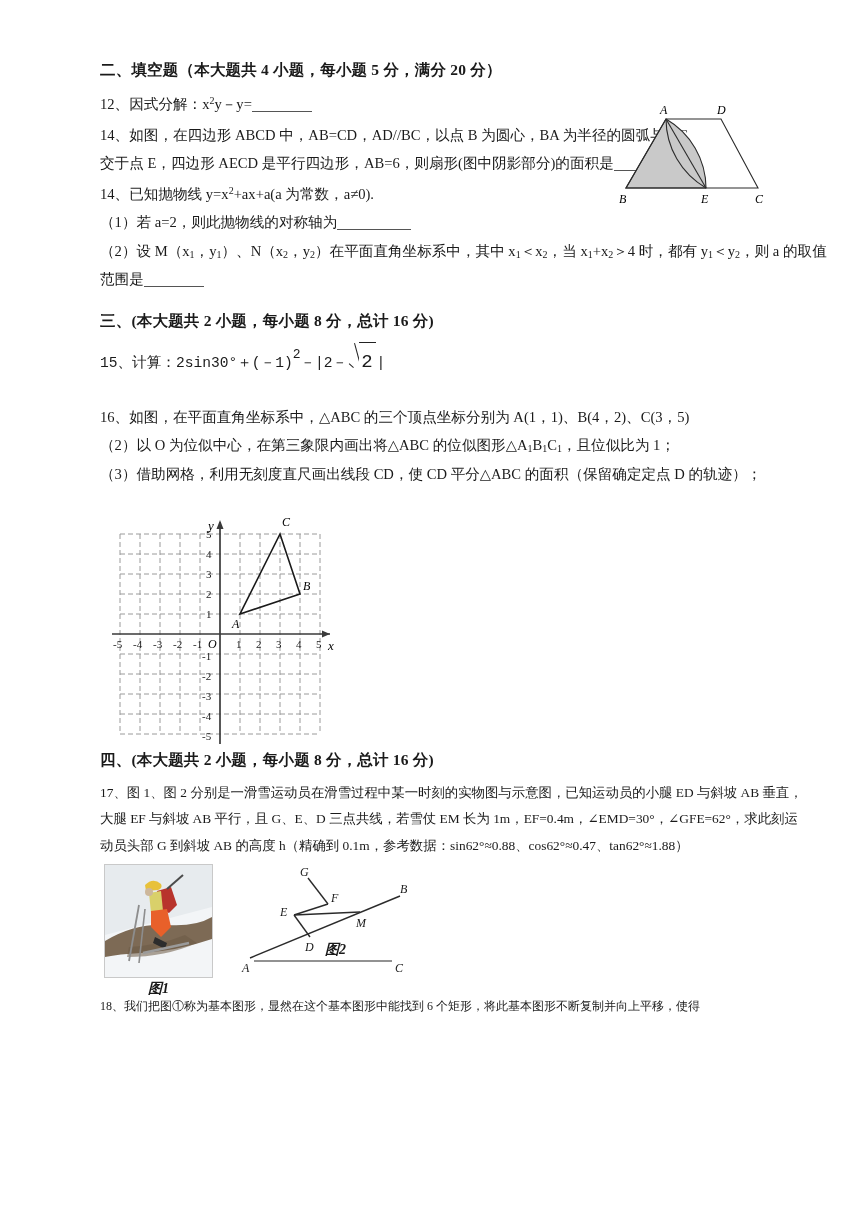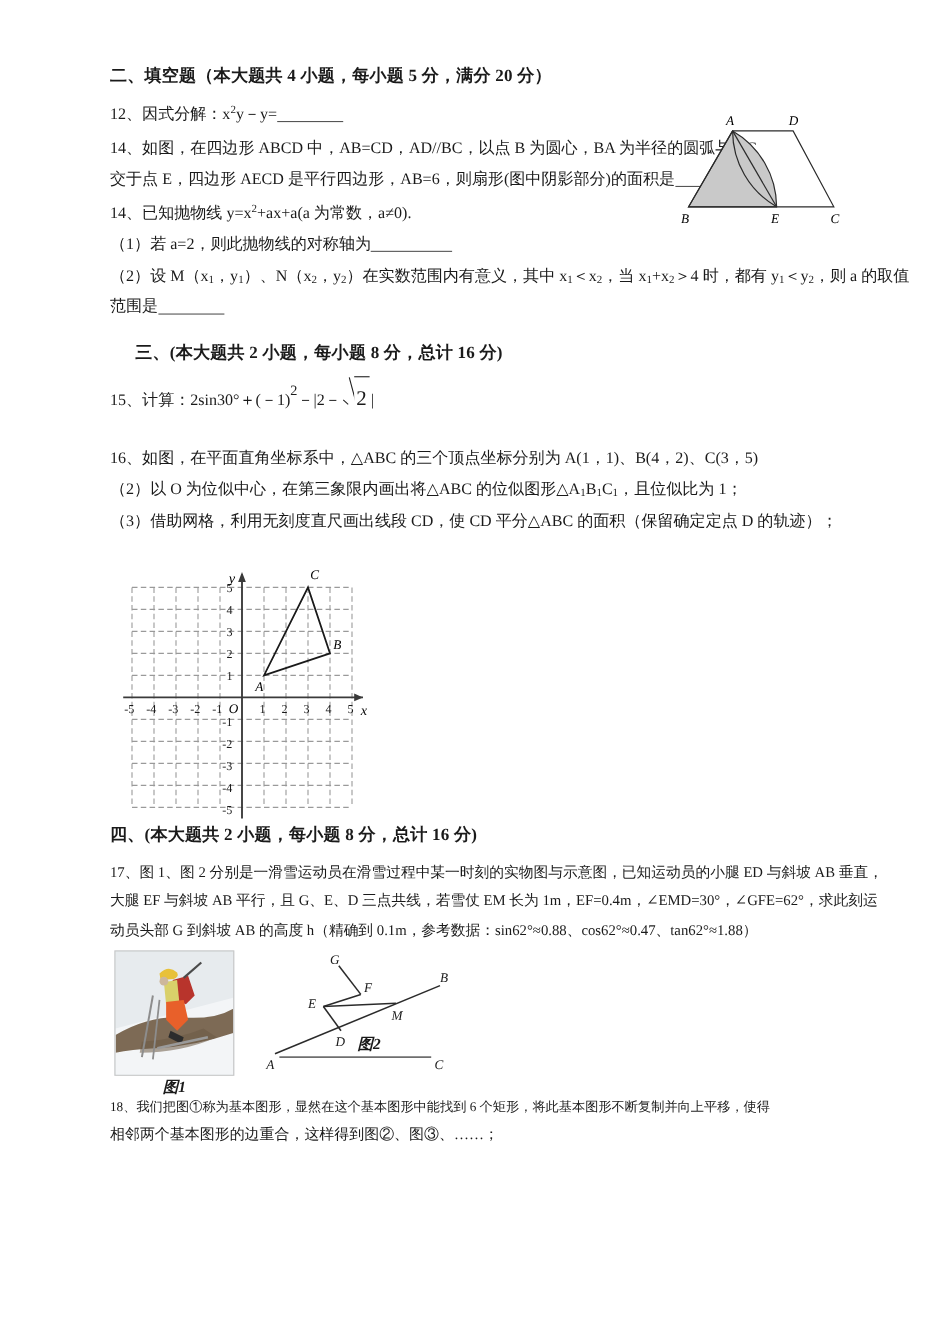--- a/index.html
+++ b/index.html
@@ -163,30 +163,30 @@
     </div>
 
     <div class="qblock">
       <div class="qline">
         <span>14、</span><span>已知抛物线 y=x</span><sup>2</sup><span>+ax+a(a 为常数，a≠0).</span>
       </div>
       <div class="qline">
         <span>（1）若 a=2，则此抛物线的对称轴为</span><span class="blank b-long"></span>
       </div>
       <div class="qline">
-        <span>（2）设 M（x</span><sub>1</sub><span>，y</span><sub>1</sub><span>）、N（x</span><sub>2</sub><span>，y</span><sub>2</sub><span>）在实数范围内有意义，其中 x</span><sub>1</sub><span>＜x</span><sub>2</sub><span>，当 x</span><sub>1</sub><span>+x</span><sub>2</sub><span>＞4 时，都有 y</span><sub>1</sub><span>＜y</span><sub>2</sub><span>，则 a 的取值</span>
+        <span>（2）设 M（x</span><sub>1</sub><span>，y</span><sub>1</sub><span>）、N（x</span><sub>2</sub><span>，y</span><sub>2</sub><span>）在平面直角坐标系中，其中 x</span><sub>1</sub><span>＜x</span><sub>2</sub><span>，当 x</span><sub>1</sub><span>+x</span><sub>2</sub><span>＞4 时，都有 y</span><sub>1</sub><span>＜y</span><sub>2</sub><span>，则 a 的取值</span>
       </div>
       <div class="qline">
         <span>范围是</span><span class="blank b-mid"></span>
       </div>
     </div>
 
-    <div class="sec-head" style="margin-top:16px;margin-left:23px;">三、(本大题共 2 小题，每小题 8 分，总计 16 分)</div>
-
-    <div class="qblock" style="margin-top:0;">
+    <div class="sec-head" style="margin-top:16px;">三、(本大题共 2 小题，每小题 8 分，总计 16 分)</div>
+
+    <div class="qblock" style="margin-top:0;font-family:Liberation Mono, monospace;">
       <div class="qline">
         <span>15、</span><span>计算：2sin30°＋(－1)</span><sup style="font-size:13px;vertical-align:9px;">2</sup><span>－|2－</span><span class="sqrt" style="font-size:19px;"><span class="tick"></span><span class="radicand">2</span></span><span>|</span>
       </div>
     </div>
 
     <div class="qblock" style="margin-top:22px;">
       <div class="qline">
         <span>16、</span><span>如图，在平面直角坐标系中，△ABC 的三个顶点坐标分别为 A(1，1)、B(4，2)、C(3，5)</span>
       </div>
       <div class="qline">
@@ -211,23 +211,20 @@
       <div class="qline" style="font-size:13.4px;">
         <span>动员头部 G 到斜坡 AB 的高度 h（精确到 0.1m，参考数据：sin62°≈0.88、cos62°≈0.47、tan62°≈1.88）</span>
       </div>
     </div>
 
     <div style="height:134px;"></div>
 
     <div class="qblock">
       <div class="qline" style="font-size:12px;">
         <span>18、</span><span>我们把图①称为基本图形，显然在这个基本图形中能找到 6 个矩形，将此基本图形不断复制并向上平移，使得</span>
-      </div>
-      <div class="qline" style="font-size:13.6px;">
-        <span>相邻两个基本图形的边重合，这样得到图②、图③、……；</span>
       </div>
     </div>
 
   </div>
 
   <div class="fig-trap">
     <svg width="172" height="104" viewBox="0 0 172 104">
 
       <path d="M 58 17 L 18 86 L 98 86 A 80 80 0 0 0 58 17 Z" fill="#c9c9c9" stroke="#2b2b2b" stroke-width="1.1"></path>
 

